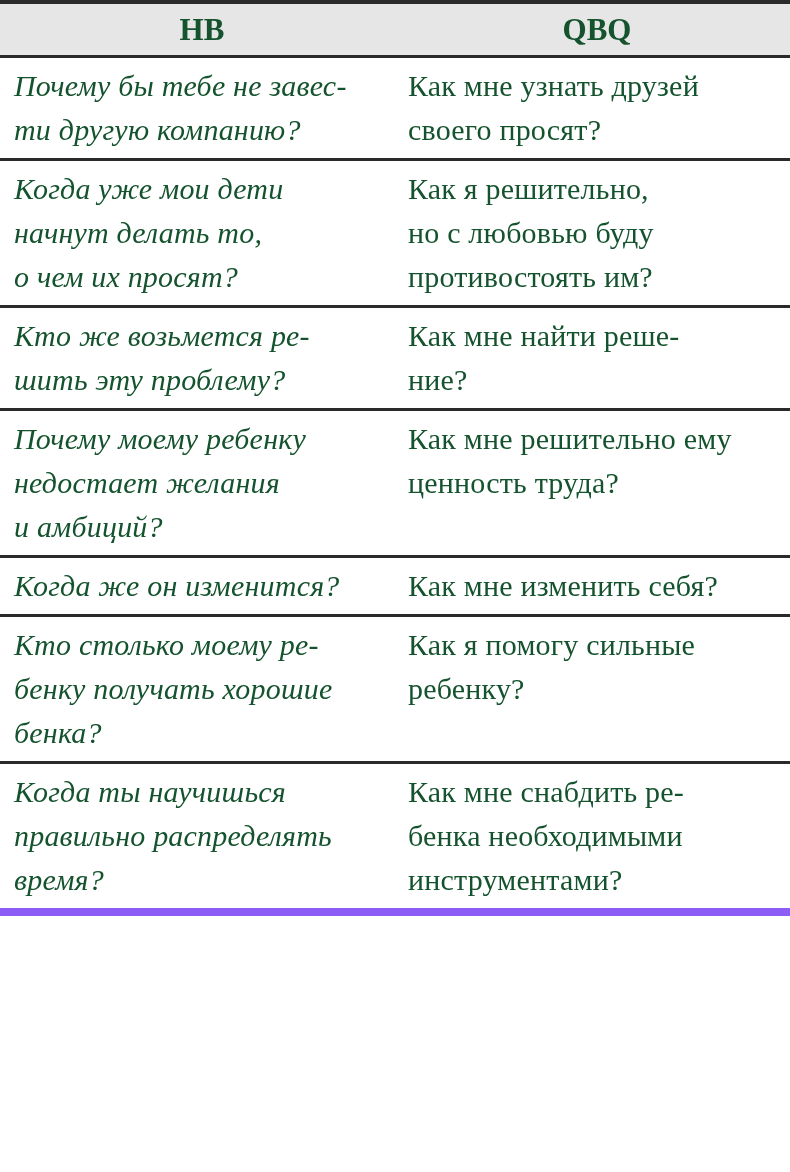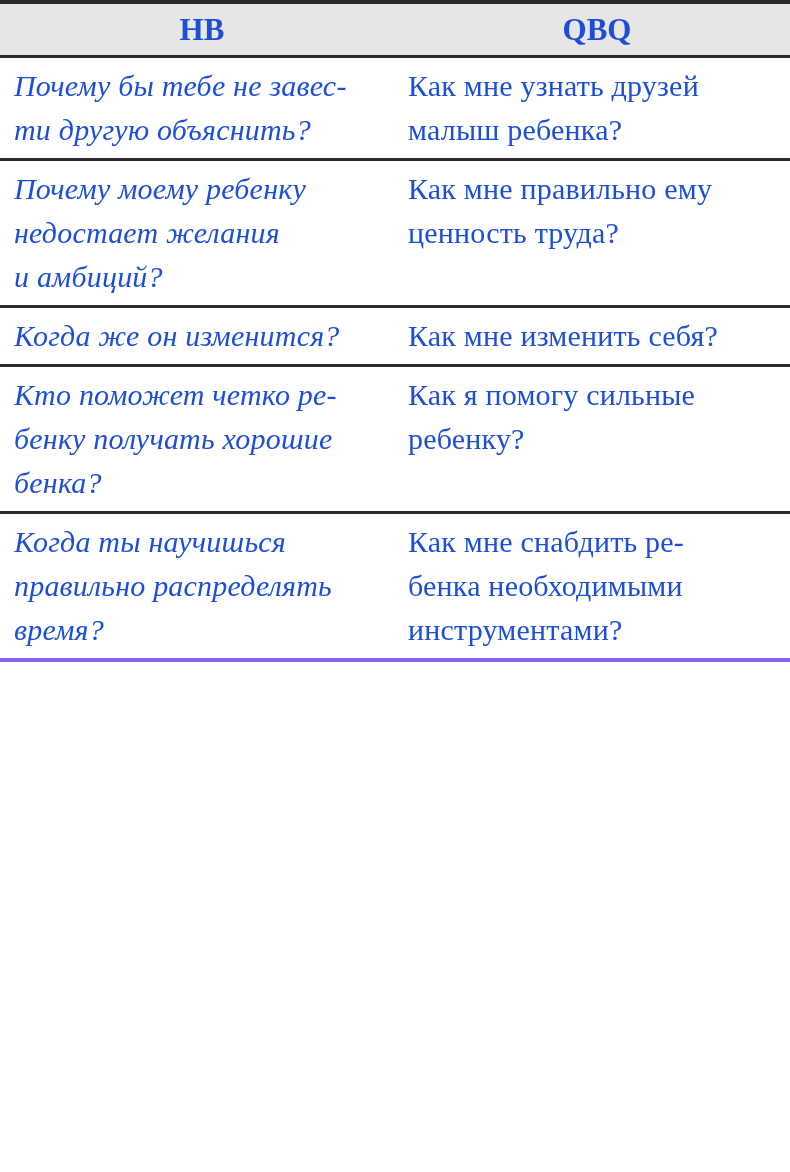--- a/index.html
+++ b/index.html
@@ -2,21 +2,21 @@
 <html><head>
 <meta charset="utf-8">
 <style>
   html, body { margin: 0; padding: 0; background: #ffffff; }
   body { width: 790px; height: 1172px; overflow: hidden; }
   table.cmp {
     width: 790px;
     border-collapse: collapse;
     table-layout: fixed;
     font-family: "Liberation Serif", "DejaVu Serif", serif;
-    color: #1d4ed8;
+    color: #14532d;
   }
   table.cmp col.c1 { width: 404px; }
   table.cmp col.c2 { width: 386px; }
   thead th {
     background: #e6e6e6;
     font-weight: bold;
     font-size: 31px;
     height: 51px;
     padding: 0;
     text-align: center;
@@ -26,70 +26,92 @@
   tbody td {
     font-size: 30px;
     line-height: 44px;
     vertical-align: top;
     padding: 6px 0 6px 14px;
     border-bottom: 3px solid #2a2a2a;
     letter-spacing: 0.2px;
   }
   tbody td.hb { font-style: italic; padding-left: 14px; }
   tbody td.qbq { padding-left: 4px; }
-  tbody tr.last td { border-bottom: 4px solid #8b5cf6; margin-top: 8px; }
+  tbody tr.last td { border-bottom: 8px solid #8b5cf6; margin-top: 8px; }
   .ln { display: block; white-space: nowrap; }
 </style>
 </head>
 <body>
 
 <table class="cmp">
   <colgroup>
       <col class="c1">
       <col class="c2">
     </colgroup>
   <thead>
     <tr>
       <th>НВ</th>
       <th>QBQ</th>
     </tr>
   </thead>
   <tbody id="tbody">
       <tr>
         <td class="hb">
           <span class="ln">Почему бы тебе не завес-</span>
-          <span class="ln">ти другую объяснить?</span>
+          <span class="ln">ти другую компанию?</span>
         </td>
         <td class="qbq">
           <span class="ln">Как мне узнать друзей</span>
-          <span class="ln">малыш ребенка?</span>
+          <span class="ln">своего просят?</span>
+        </td>
+      </tr>
+      <tr>
+        <td class="hb">
+          <span class="ln">Когда уже мои дети</span>
+          <span class="ln">начнут делать то,</span>
+          <span class="ln">о чем их просят?</span>
+        </td>
+        <td class="qbq">
+          <span class="ln">Как я решительно,</span>
+          <span class="ln">но с любовью буду</span>
+          <span class="ln">противостоять им?</span>
+        </td>
+      </tr>
+      <tr>
+        <td class="hb">
+          <span class="ln">Кто же возьмется ре-</span>
+          <span class="ln">шить эту проблему?</span>
+        </td>
+        <td class="qbq">
+          <span class="ln">Как мне найти реше-</span>
+          <span class="ln">ние?</span>
         </td>
       </tr>
       <tr>
         <td class="hb">
           <span class="ln">Почему моему ребенку</span>
           <span class="ln">недостает желания</span>
           <span class="ln">и амбиций?</span>
         </td>
         <td class="qbq">
-          <span class="ln">Как мне правильно ему</span>
+          <span class="ln">Как мне решительно ему</span>
           <span class="ln">ценность труда?</span>
         </td>
       </tr>
       <tr>
         <td class="hb">
           <span class="ln">Когда же он изменится?</span>
         </td>
         <td class="qbq">
           <span class="ln">Как мне изменить себя?</span>
         </td>
       </tr>
       <tr>
         <td class="hb">
-          <span class="ln">Кто поможет четко ре-</span>
+          <span class="ln">Кто столько моему ре-</span>
           <span class="ln">бенку получать хорошие</span>
           <span class="ln">бенка?</span>
         </td>
         <td class="qbq">
           <span class="ln">Как я помогу сильные</span>
           <span class="ln">ребенку?</span>
         </td>
       </tr>
       <tr class="last">
         <td class="hb">

